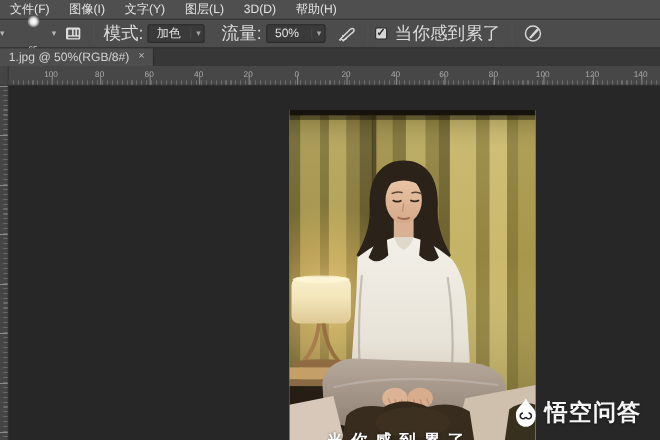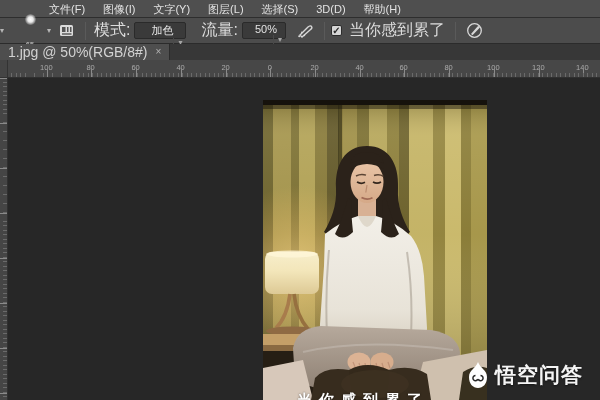--- a/index.html
+++ b/index.html
@@ -1,46 +1,46 @@
 <!DOCTYPE html>
 <html><head>
 <meta charset="utf-8">
 <style>
   html,body{margin:0;padding:0;background:#262626;}
   *{box-sizing:border-box;font-family:"Liberation Sans",sans-serif;}
   #app{position:relative;width:600px;height:400px;overflow:hidden;background:#262626;}
 
   
   #menubar{position:absolute;left:0;top:0;width:600px;height:18px;background:#4f4f4f;
-    border-bottom:1px solid #2e2e2e;display:flex;align-items:center;white-space:nowrap;overflow:hidden;padding-left:40px;}
+    border-bottom:1px solid #2e2e2e;display:flex;align-items:center;white-space:nowrap;overflow:hidden;}
   .menu-item{font-size:11px;color:#e3e3e3;padding:0 9px;line-height:18px;cursor:default;}
 
   
   #optionsbar{position:absolute;left:0;top:18px;width:600px;height:26px;background:#4c4c4c;
     border-bottom:1px solid #2b2b2b;display:flex;align-items:center;}
   .opt-sep{width:1px;height:18px;background:#3a3a3a;border-right:1px solid #5a5a5a;margin:0 6px;}
   .opt-label{font-size:16px;color:#dcdcdc;margin:0 4px 0 2px;}
   .opt-field{height:17px;background:#3a3a3a;border:1px solid #2a2a2a;border-radius:2px;
-    display:flex;align-items:center;padding:0 3px 0 7px;color:#e2e2e2;font-size:11px;flex-direction:column;}
+    display:flex;align-items:center;padding:0 3px 0 7px;color:#e2e2e2;font-size:11px;}
   .opt-field .chev{margin-left:7px;padding-left:4px;border-left:1px solid #4a4a4a;color:#a5a5a5;font-size:8px;}
   .chev-plain{color:#b5b5b5;font-size:8px;margin:0 4px;}
   #tool-preset-partial{width:9px;height:17px;overflow:hidden;color:#b5b5b5;font-size:8px;line-height:17px;}
   #brush-preview{display:flex;flex-direction:column;align-items:center;margin-left:8px;width:26px;gap:15px;}
   #brush-dot{width:11px;height:11px;border-radius:50%;
     background:radial-gradient(circle,#ffffff 0%,#e8e8e8 35%,rgba(180,180,180,.25) 70%,rgba(120,120,120,0) 100%);}
   #brush-size{font-size:7.5px;color:#cfcfcf;line-height:7px;margin-top:1px;}
   .icon-btn{display:flex;align-items:center;justify-content:center;height:22px;padding:0 4px;border-radius:2px;}
   .checkbox{width:11px;height:11px;background:#d6d6d6;border:1px solid #2c2c2c;border-radius:2px;
     color:#2a2a2a;font-size:10px;line-height:10px;text-align:center;font-weight:bold;margin-right:5px;}
 
   
   #tabbar{position:absolute;left:0;top:44px;width:600px;height:16px;background:#373737;}
   #doc-tab{position:absolute;left:0;top:0;height:16px;background:#4e4e4e;border-right:1px solid #2c2c2c;
     display:flex;align-items:center;padding:0 8px;}
-  #doc-tab .tab-title{font-size:14px;color:#d2d2d2;white-space:nowrap;}
+  #doc-tab .tab-title{font-size:11px;color:#d2d2d2;white-space:nowrap;}
   #doc-tab .tab-close{font-size:10px;color:#b5b5b5;margin-left:8px;line-height:10px;}
 
   
   #ruler-corner{position:absolute;left:0;top:60px;width:8px;height:18px;background:#454545;
     border-right:1px solid #333;border-bottom:1px solid #333;}
   #hruler{position:absolute;left:8px;top:60px;width:592px;height:18px;background:#474747;border-bottom:1px solid #303030;}
   #hruler::after{content:"";position:absolute;left:0;bottom:0;width:100%;height:4px;
     background:repeating-linear-gradient(90deg,transparent 0 3.5px,#6a6a6a 3.5px 4.5px);}
   .hr-label{position:absolute;top:3px;transform:translateX(-55%);font-size:7.5px;color:#ababab;}
   .hr-tick{position:absolute;bottom:0;width:1px;height:9px;background:#8a8a8a;}
@@ -65,21 +65,20 @@
 </head>
 <body>
 
 <div id="app">
 
   <div id="menubar">
       <span class="menu-item">文件(F)</span>
       <span class="menu-item">图像(I)</span>
       <span class="menu-item">文字(Y)</span>
       <span class="menu-item">图层(L)</span>
-      <span class="menu-item">选择(S)</span>
       <span class="menu-item">3D(D)</span>
       <span class="menu-item">帮助(H)</span>
     </div>
 
   <div id="optionsbar">
     <div id="tool-preset-partial">▾</div>
     <div id="brush-preview">
       <div id="brush-dot"></div>
       <div id="brush-size">65</div>
     </div>
@@ -94,21 +93,21 @@
       </svg>
     </span>
     <div class="opt-sep"></div>
     <span class="opt-label">模式:</span>
     <div class="opt-field" style="width:52px;">
       <span>加色</span>
       <span class="chev" style="margin-left:auto;">▾</span>
     </div>
     <div class="opt-sep" style="background:none;border:none;"></div>
     <span class="opt-label">流量:</span>
-    <div class="opt-field" style="width:44px;">
+    <div class="opt-field" style="width:54px;">
       <span>50%</span>
       <span class="chev" style="margin-left:auto;">▾</span>
     </div>
     <span class="icon-btn" style="margin-left:6px;">
       <svg width="18" height="16" viewBox="0 0 18 16">
         <path d="M4 12 L12 4 Q14.5 2 15.5 3.5 Q16.8 5 14 7 L6 14 Z" fill="none" stroke="#d8d8d8" stroke-width="1.4"></path>
         <circle cx="3.2" cy="13.2" r="1" fill="#d8d8d8"></circle>
         <circle cx="5.8" cy="9.4" r="0.8" fill="#d8d8d8"></circle>
         <circle cx="8.4" cy="12.4" r="0.8" fill="#d8d8d8"></circle>
       </svg>

